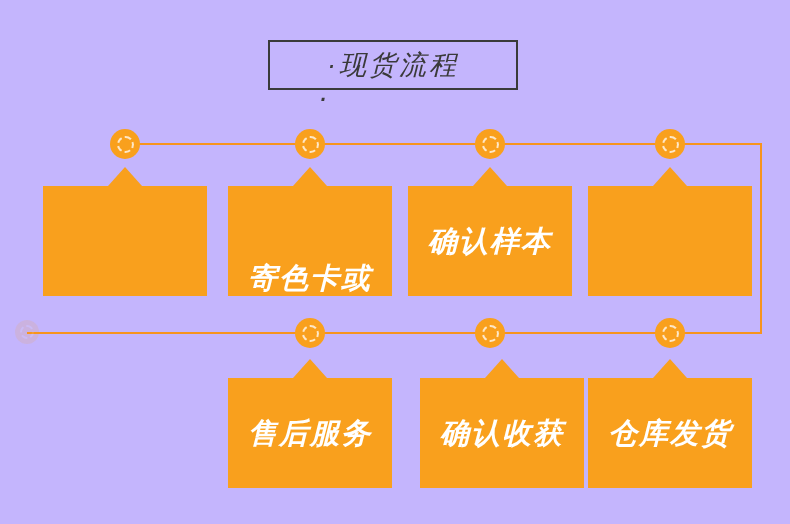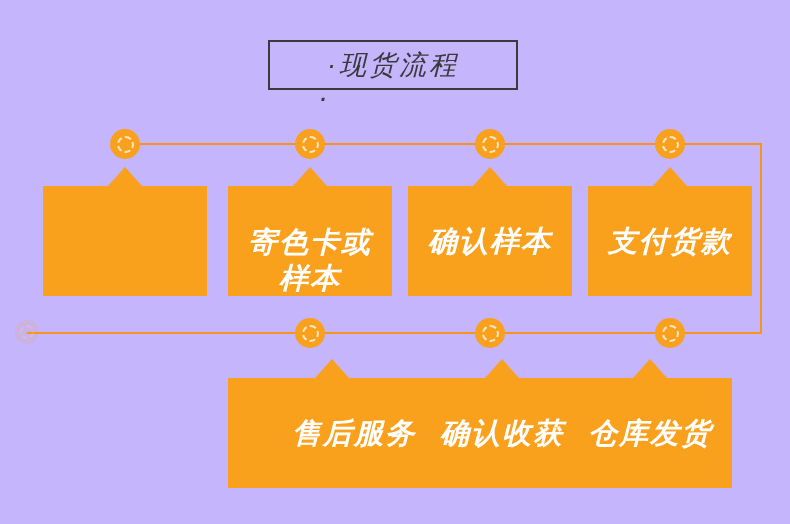--- a/index.html
+++ b/index.html
@@ -97,41 +97,39 @@
   <div class="node" style="left:475px;top:318px;"></div>
   <div class="node" style="left:655px;top:318px;"></div>
 
   <div class="step row1" style="left:43px;">
     <span class="tri"></span>
   </div>
 
   <div class="step row1" style="left:228px;justify-content:flex-end;">
     <span class="tri"></span>
     <span class="step-label">寄色卡或</span>
-    <span class="step-label">样本</span>
   </div>
 
   <div class="step row1" style="left:408px;text-align:center;">
     <span class="tri"></span>
     <span class="step-label">确认样本</span>
   </div>
 
   <div class="step row1" style="left:588px;">
     <span class="tri"></span>
-    <span class="step-label">支付货款</span>
   </div>
 
-  <div class="step row2" style="left:228px;padding-left:44px;">
+  <div class="step row2" style="left:228px;">
     <span class="tri"></span>
     <span class="step-label">售后服务</span>
   </div>
 
   <div class="step row2" style="left:408px;margin-left:12px;">
     <span class="tri"></span>
     <span class="step-label">确认收获</span>
   </div>
 
-  <div class="step row2" style="left:568px;">
+  <div class="step row2" style="left:588px;">
     <span class="tri"></span>
     <span class="step-label">仓库发货</span>
   </div>
 
 </div>
 
 </body></html>

